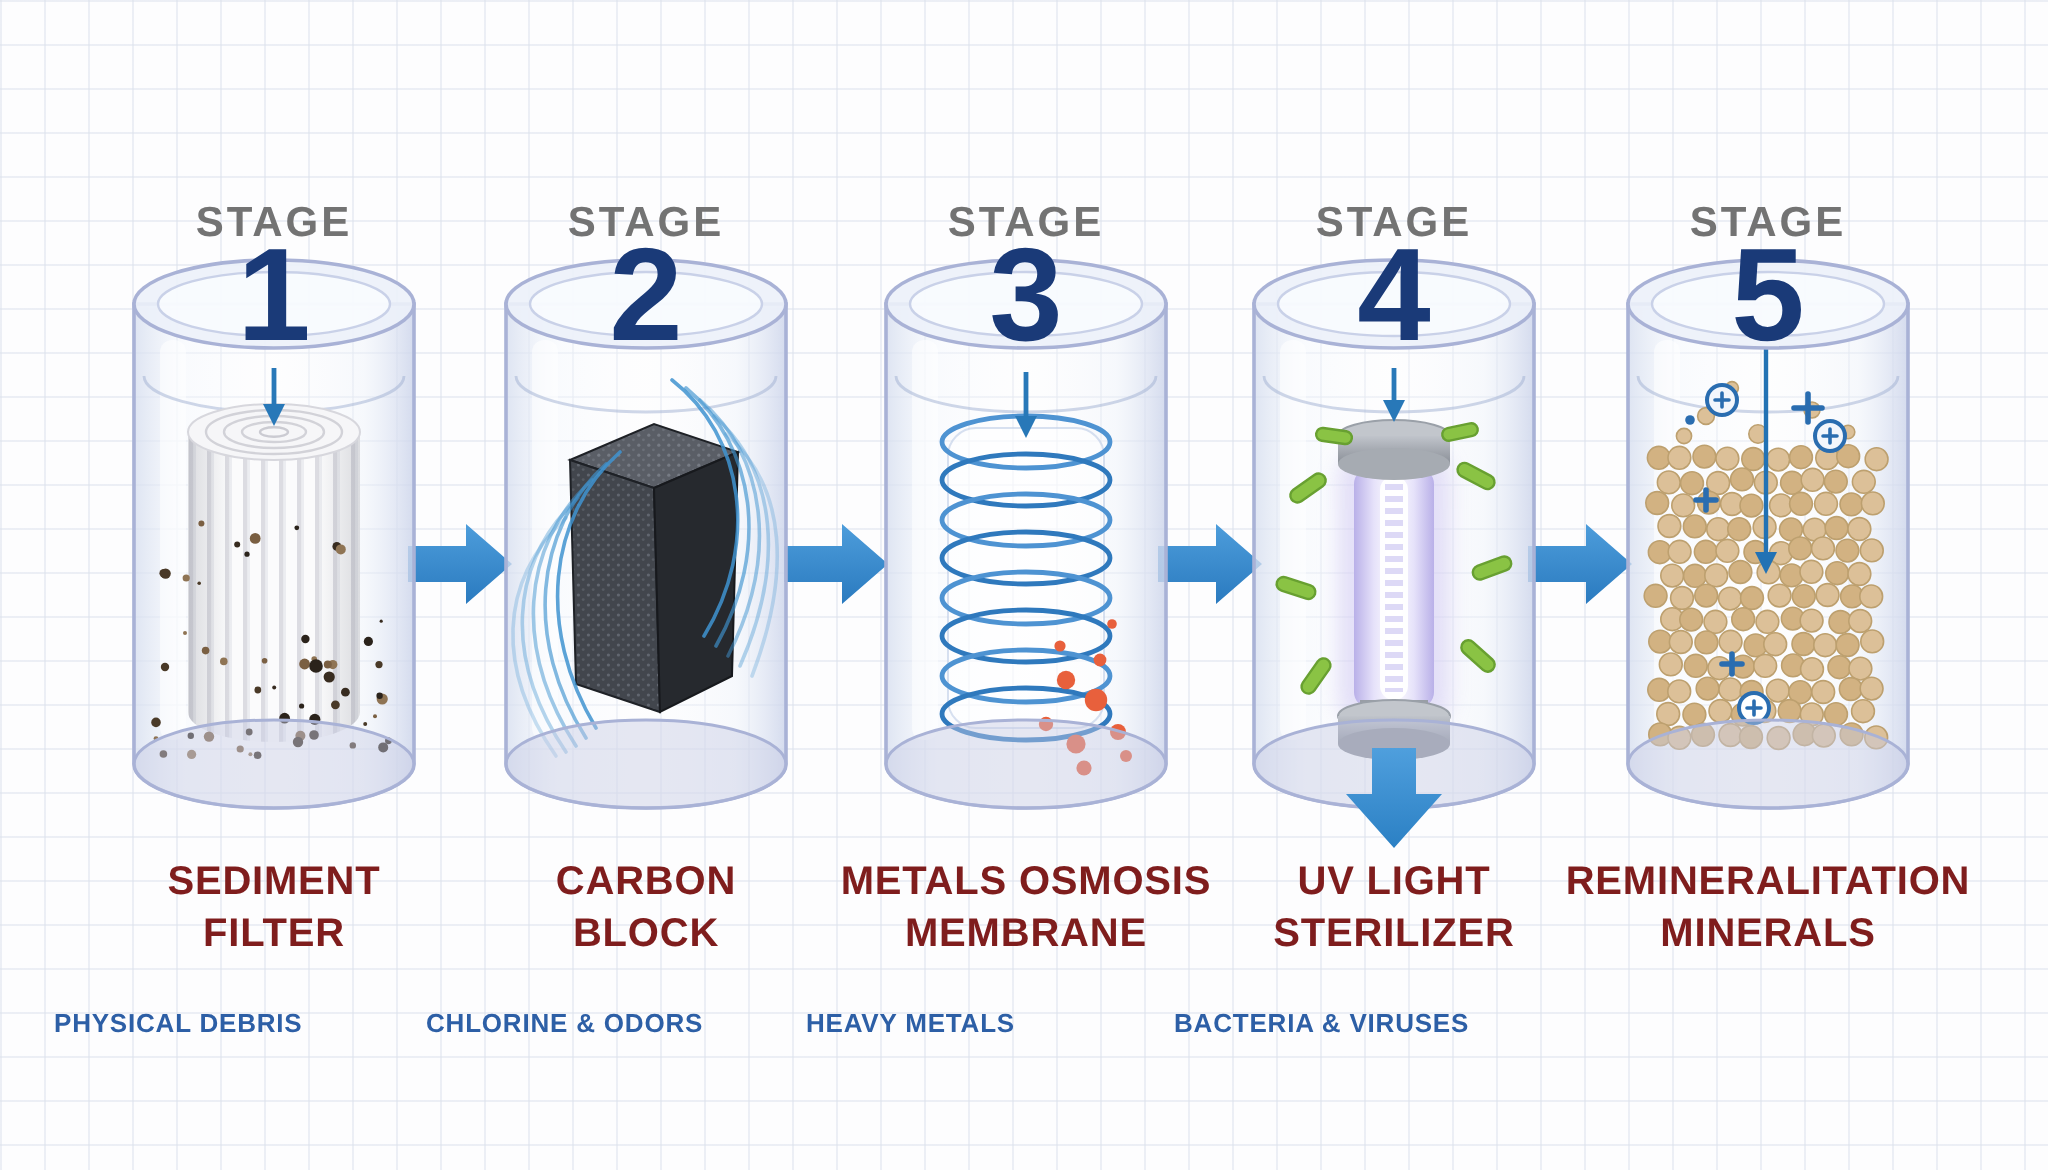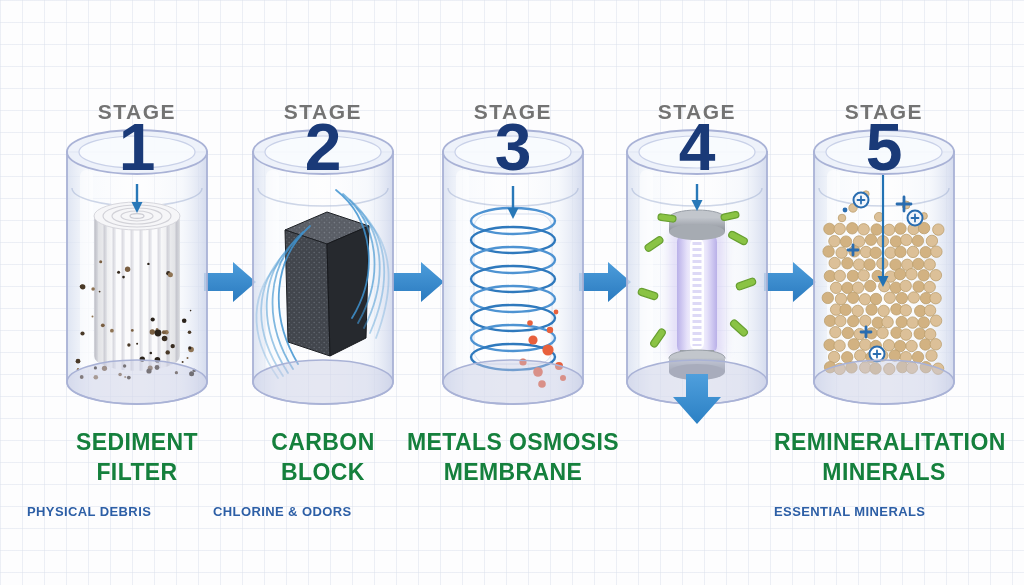--- a/index.html
+++ b/index.html
@@ -17,22 +17,22 @@
     position:absolute;top:0;left:0;width:100%;text-align:center;
     font-size:21px;font-weight:800;letter-spacing:1.5px;color:#737373;z-index:3;
   }
   .stage-number{
     position:absolute;top:14px;left:0;width:100%;text-align:center;
     font-size:66px;line-height:1;font-weight:800;color:#1a3a78;z-index:3;
   }
   .cyl{position:absolute;top:26px;left:10px;z-index:2;}
   .stage-title{
     position:absolute;top:328px;left:-25px;width:220px;text-align:center;
-    font-size:23px;line-height:1.3;font-weight:800;letter-spacing:.4px;
-    color:#15803d;white-space:pre-line;z-index:3;
+    font-size:20px;line-height:1.3;font-weight:800;letter-spacing:.4px;
+    color:#7f1d1d;white-space:pre-line;z-index:3;
   }
   .stage-sub{
     position:absolute;top:404px;left:-25px;width:220px;text-align:left;
     font-size:13px;font-weight:700;letter-spacing:.4px;color:#2d5fa6;z-index:3;
   }
   .flow-arrow{position:absolute;top:260px;width:52px;height:44px;z-index:1;}
 </style>
 </head>
 <body>
 
@@ -253,20 +253,21 @@
     <ellipse cx="75" cy="256" rx="70" ry="22" fill="#c7cde4" fill-opacity=".45" stroke="#a9b2d6" stroke-width="1.5"></ellipse>
     <ellipse cx="75" cy="26" rx="70" ry="22" fill="#ecf1fa" fill-opacity=".9" stroke="#a9b2d6" stroke-width="1.8"></ellipse>
     <ellipse cx="75" cy="26" rx="58" ry="16" fill="#fafcff" fill-opacity=".8" stroke="#c9d1e8" stroke-width="1.2"></ellipse>
     <g>
       <line x1="75" y1="60" x2="75" y2="84" stroke="#2878b8" stroke-width="2.4"></line>
       <polygon points="69.5,82 80.5,82 75,93" fill="#2878b8"></polygon>
     </g>
   </svg>
   <div class="stage-title">METALS OSMOSIS
 MEMBRANE</div>
+  <div class="stage-sub">HEAVY METALS</div>
 </div>
 
 <div class="stage" style="left:612px">
   <div class="stage-label">STAGE</div>
   <div class="stage-number">4</div>
   <svg class="cyl" width="150" height="300" viewBox="0 0 150 300">
     <defs>
       <linearGradient id="s4-glass" x1="0" y1="0" x2="1" y2="0">
         <stop offset="0" stop-color="#d6deef" stop-opacity=".8"></stop>
           <stop offset=".18" stop-color="#f4f8fd" stop-opacity=".45"></stop>
@@ -329,20 +330,23 @@
     </g>
     <ellipse cx="75" cy="256" rx="70" ry="22" fill="#c7cde4" fill-opacity=".45" stroke="#a9b2d6" stroke-width="1.5"></ellipse>
     <ellipse cx="75" cy="26" rx="70" ry="22" fill="#ecf1fa" fill-opacity=".9" stroke="#a9b2d6" stroke-width="1.8"></ellipse>
     <ellipse cx="75" cy="26" rx="58" ry="16" fill="#fafcff" fill-opacity=".8" stroke="#c9d1e8" stroke-width="1.2"></ellipse>
     <g>
       <line x1="75" y1="58" x2="75" y2="76" stroke="#2878b8" stroke-width="2.4"></line>
       <polygon points="69.5,74 80.5,74 75,85" fill="#2878b8"></polygon>
     </g>
     <polygon points="64,248 86,248 86,271 99,271 75,298 51,271 64,271" fill="url(#s4-arr)"></polygon>
   </svg>
+  <div class="stage-title">UV LIGHT
+STERILIZER</div>
+  <div class="stage-sub">BACTERIA &amp; VIRUSES</div>
 </div>
 
 <div class="stage" style="left:799px">
   <div class="stage-label">STAGE</div>
   <div class="stage-number">5</div>
   <svg class="cyl" width="150" height="300" viewBox="0 0 150 300">
     <defs>
       <linearGradient id="s5-glass" x1="0" y1="0" x2="1" y2="0">
         <stop offset="0" stop-color="#d6deef" stop-opacity=".8"></stop>
           <stop offset=".18" stop-color="#f4f8fd" stop-opacity=".45"></stop>
@@ -508,21 +512,20 @@
         <line x1="74" y1="48" x2="74" y2="152" stroke="#2272b4" stroke-width="2.2"></line>
         <polygon points="68.5,150 79.5,150 74,161" fill="#2272b4"></polygon>
       </g>
     </g>
     <ellipse cx="75" cy="256" rx="70" ry="22" fill="#c7cde4" fill-opacity=".45" stroke="#a9b2d6" stroke-width="1.5"></ellipse>
     <ellipse cx="75" cy="26" rx="70" ry="22" fill="#ecf1fa" fill-opacity=".9" stroke="#a9b2d6" stroke-width="1.8"></ellipse>
     <ellipse cx="75" cy="26" rx="58" ry="16" fill="#fafcff" fill-opacity=".8" stroke="#c9d1e8" stroke-width="1.2"></ellipse>
   </svg>
   <div class="stage-title">REMINERALITATION
 MINERALS</div>
-  <div class="stage-sub">ESSENTIAL MINERALS</div>
 </div>
 
 <svg class="flow-arrow" style="left:204px" viewBox="0 0 52 44">
   <defs>
       <linearGradient id="ag1" x1="0" y1="0" x2="0" y2="1">
         <stop offset="0" stop-color="#4d9ddb"></stop>
         <stop offset="1" stop-color="#2a7abf"></stop>
       </linearGradient>
     </defs>
   <polygon points="0,13 29,13 29,2 52,22 29,42 29,31 0,31" fill="url(#ag1)"></polygon>

